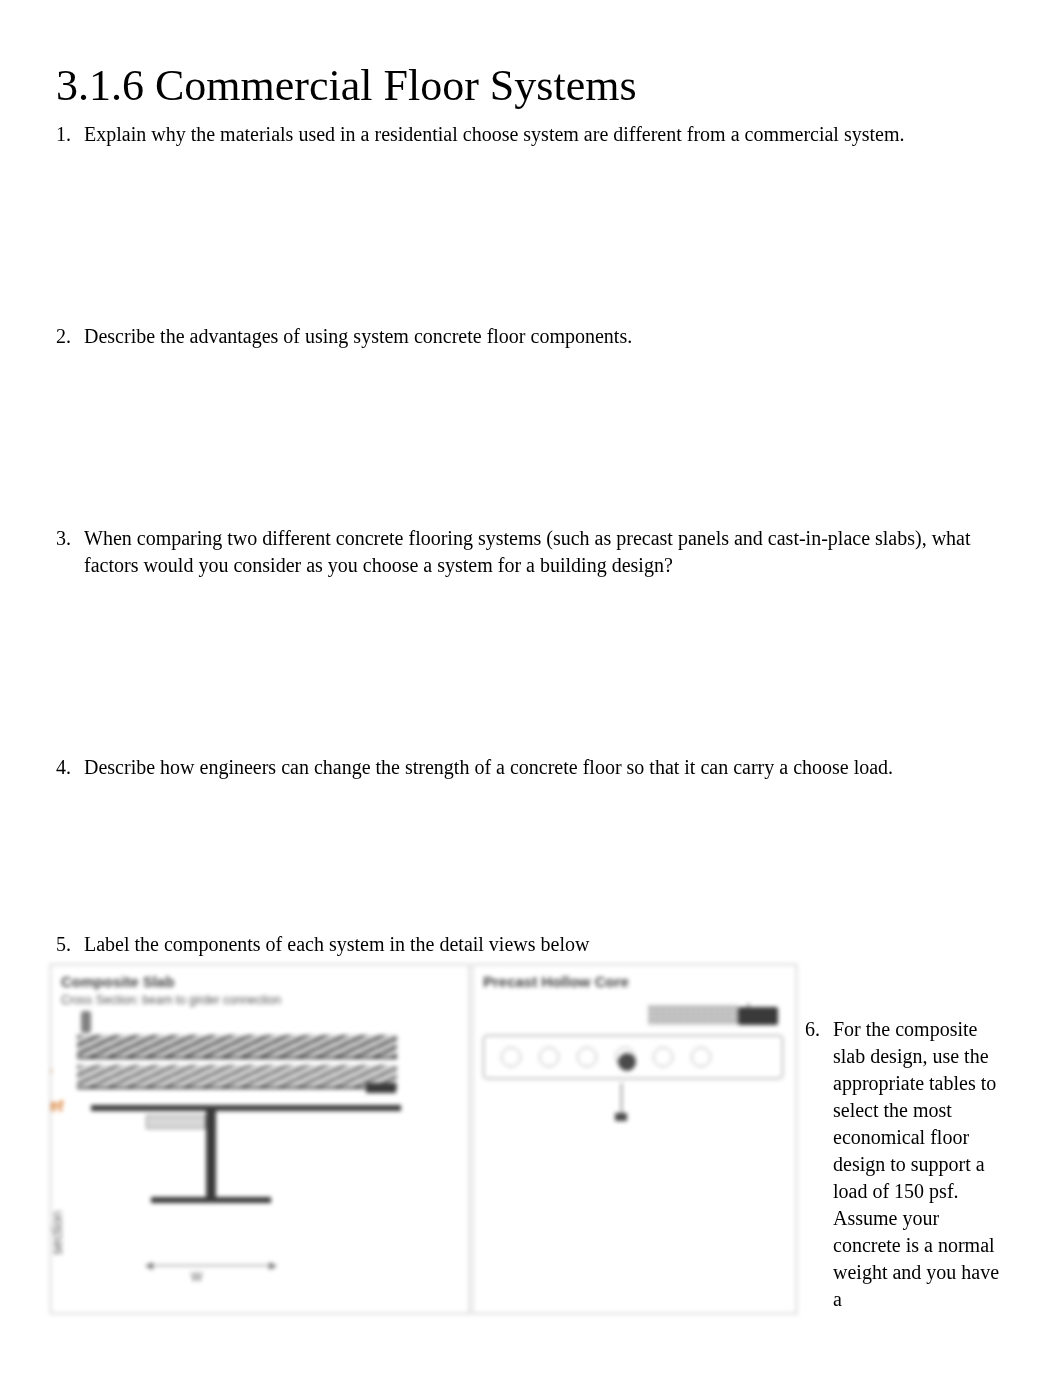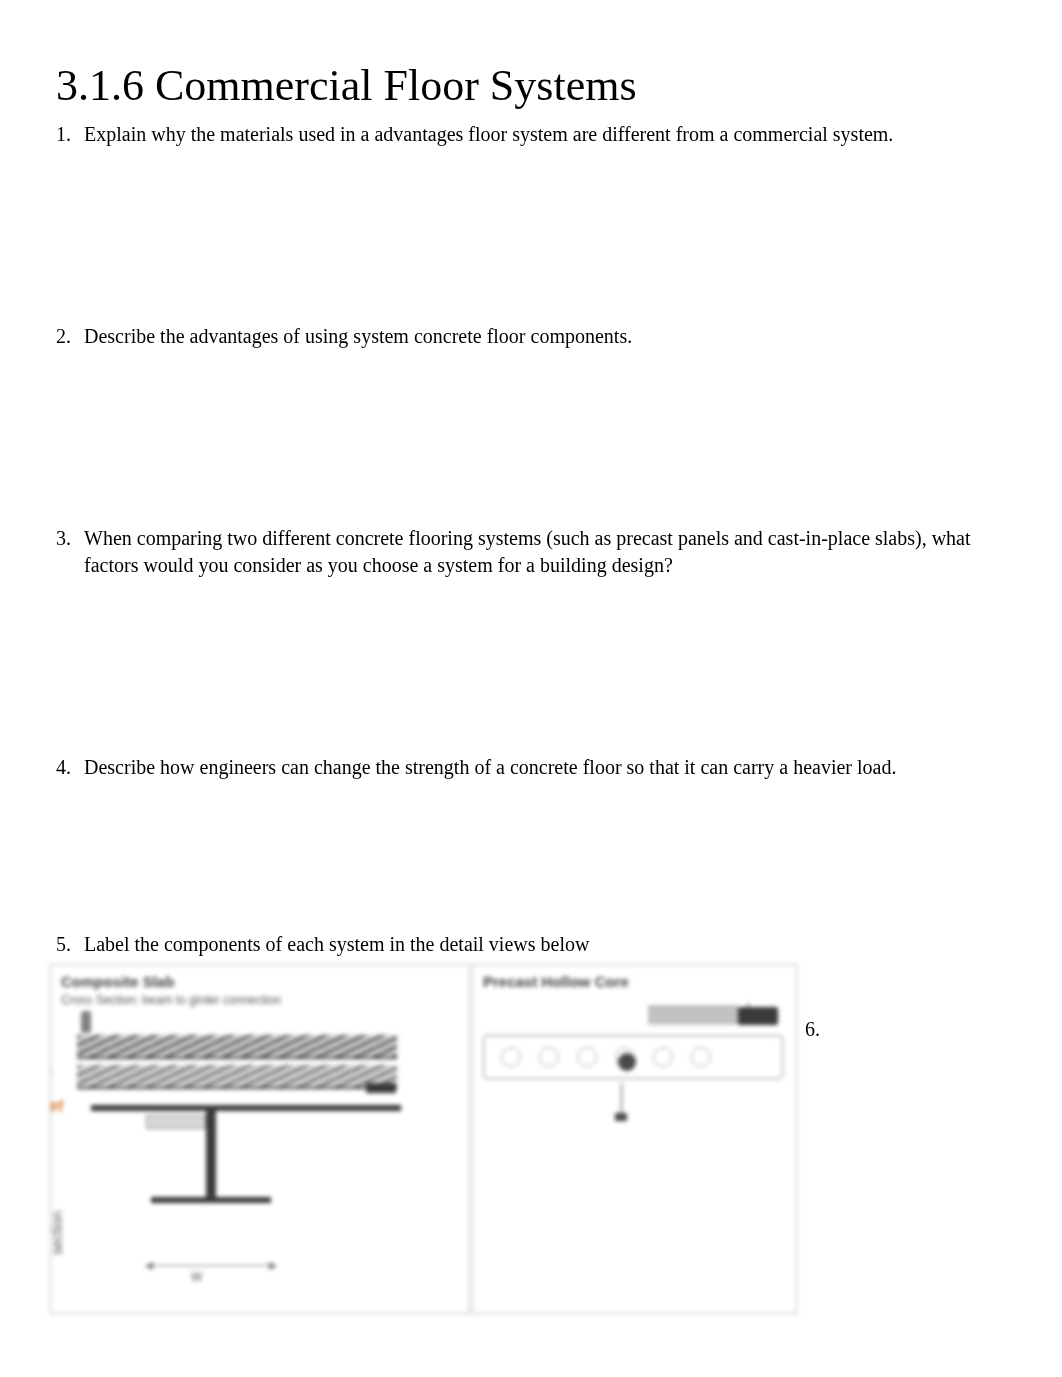--- a/index.html
+++ b/index.html
@@ -192,33 +192,33 @@
   </style>
 </head>
 <body>
 
 <div class="page">
   <h1 class="title">3.1.6 Commercial Floor Systems</h1>
 
   <ol class="question-list">
     <li class="question-item q1">
       <span class="question-num">1.</span>
-      <span class="question-text">Explain why the materials used in a advantages floor system are different from a commercial system.</span>
+      <span class="question-text">Explain why the materials used in a residential choose system are different from a commercial system.</span>
     </li>
     <li class="question-item q2">
       <span class="question-num">2.</span>
       <span class="question-text">Describe the advantages of using system concrete floor components.</span>
     </li>
     <li class="question-item q3">
       <span class="question-num">3.</span>
       <span class="question-text">When comparing two different concrete flooring systems (such as precast panels and cast-in-place slabs), what factors would you consider as you choose a system for a building design?</span>
     </li>
     <li class="question-item q4">
       <span class="question-num">4.</span>
-      <span class="question-text">Describe how engineers can change the strength of a concrete floor so that it can carry a heavier load.</span>
+      <span class="question-text">Describe how engineers can change the strength of a concrete floor so that it can carry a choose load.</span>
     </li>
     <li class="question-item q5">
       <span class="question-num">5.</span>
       <span class="question-text">Label the components of each system in the detail views below</span>
     </li>
   </ol>
 
   <div class="diagrams-row">
 
     <div class="diagram-box diagram-left">
@@ -265,16 +265,17 @@
         <div style="width:20px;height:20px;border-radius:50%;background:#fff;border:1px solid #aaa;"></div>
       </div>
       <div class="ibeam" style="top:88px; left:145px; width:18px; height:18px; border-radius:50%;"></div>
 
       <div class="line" style="top:118px; left:148px; width:1px; height:32px;"></div>
       <div class="ibeam" style="top:148px; left:142px; width:12px; height:8px;"></div>
     </div>
 
     <div class="q6-wrap">
       <span class="q6-num">6.</span>
+      <span class="q6-text">For the composite slab design, use the appropriate tables to select the most economical floor design to support a load of 150 psf. Assume your concrete is a normal weight and you have a</span>
     </div>
 
   </div>
 </div>
 
 </body></html>

